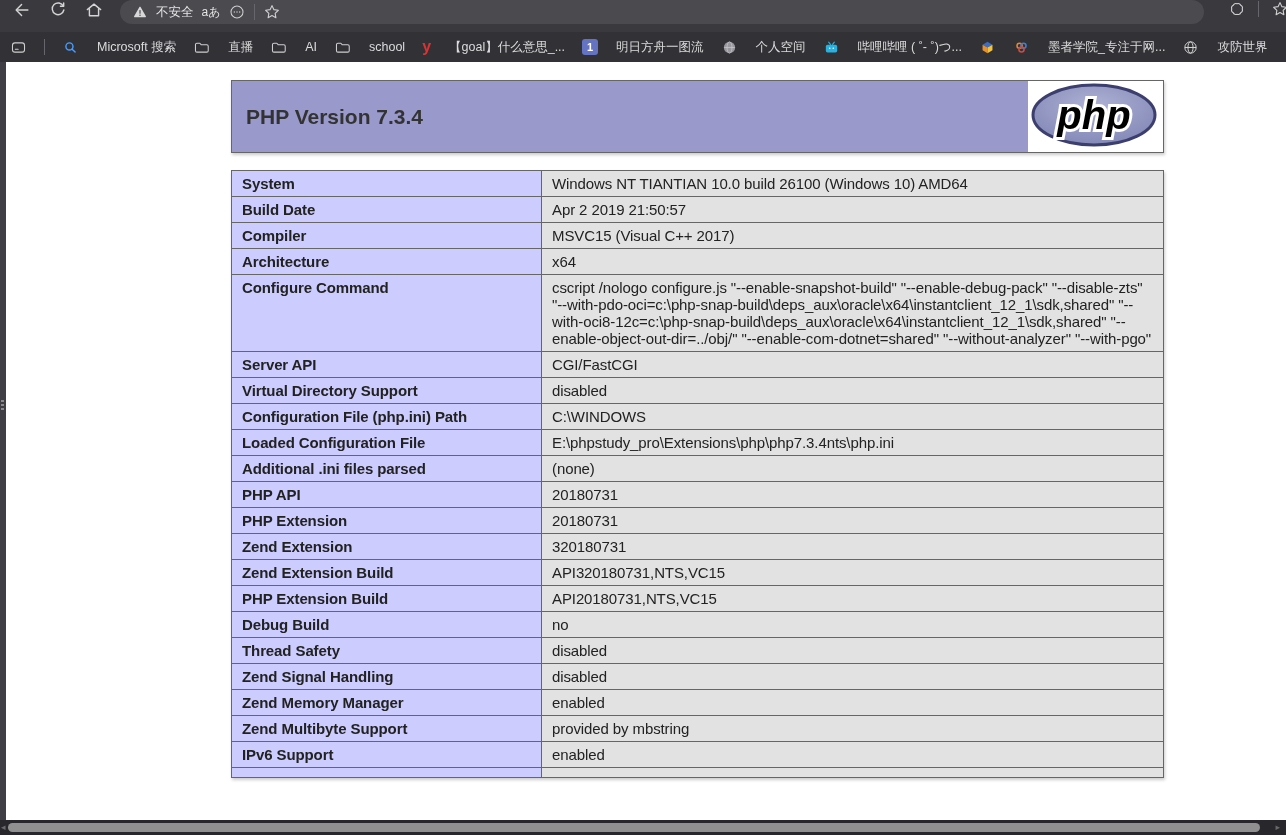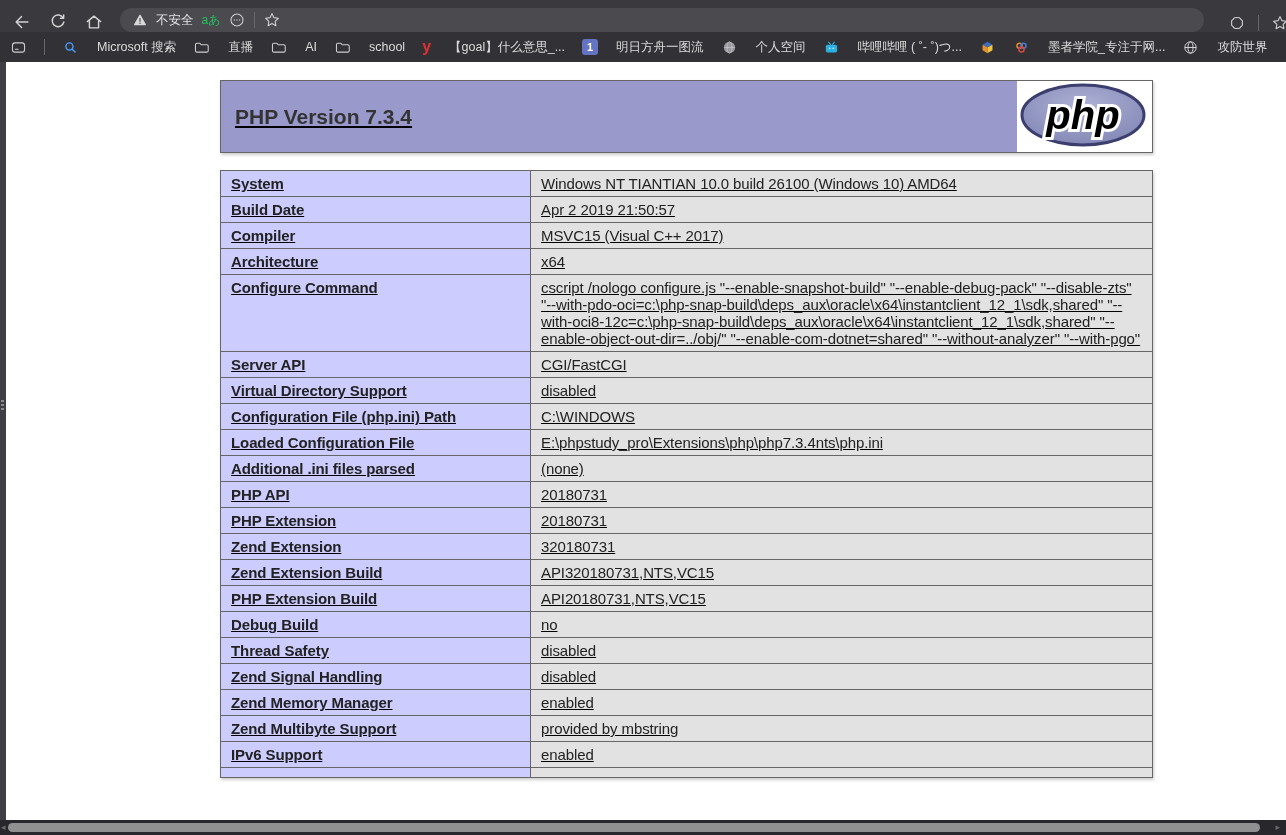--- a/index.html
+++ b/index.html
@@ -5,36 +5,36 @@
   * { box-sizing: border-box; }
   html,body { margin:0; padding:0; }
   body {
     width:1286px; height:835px; overflow:hidden; position:relative;
     background:#ffffff;
     font-family:"Liberation Sans","DejaVu Sans",sans-serif;
   }
   
   .topbar {
     position:absolute; top:0; left:0; right:0; height:32px;
-    background:#3a3a3e; display:flex; align-items:flex-end;
+    background:#3a3a3e; display:flex; align-items:flex-start;
     padding:0 6px 0 12px; gap:16px; overflow:hidden;
   }
   .nav-ic { width:20px; height:20px; flex:none; display:block; }
   .addr {
     flex:1; min-width:0; height:24px; background:#4a4a4f; border-radius:13px;
     display:flex; align-items:center; padding:0 10px 0 12px; gap:8px;
     color:#e4e4e4; font-size:13px;
   }
   .addr .warn-ic { width:16px; height:16px; flex:none; }
   .addr .sec { white-space:nowrap; font-size:12.5px; }
   .addr .url {
     flex:1; min-width:0; white-space:nowrap; overflow:hidden; text-overflow:ellipsis;
     letter-spacing:.1px;
   }
-  .addr .tr-label { font-size:12px; color:#22c55e; white-space:nowrap; }
+  .addr .tr-label { font-size:12px; color:#e5e5e5; white-space:nowrap; }
   .vdiv { width:1px; height:16px; background:#66666c; flex:none; }
   .pill-ic { width:18px; height:18px; flex:none; }
   .after-addr { display:flex; align-items:center; gap:12px; flex:none; margin-left:8px; }
   .cut-star { margin-right:-9px; }
   
   .bookmarks {
     position:absolute; top:32px; left:0; right:0; height:30px;
     background:#313136; display:flex; align-items:center;
     padding:0 10px; gap:17px; color:#dcdcdc; font-size:12.5px; overflow:hidden;
   }
@@ -47,21 +47,21 @@
   .y-glyph { color:#e03131; font-weight:bold; font-size:16px; line-height:16px; }
   .bm-chevron { margin-left:auto; flex:none; }
   
   .content {
     position:absolute; top:62px; bottom:15px; left:0; right:0;
     background:#fff; overflow:hidden;
   }
   .side-strip { position:absolute; left:0; top:0; bottom:0; width:6px; background:#3e3e44; }
   .strip-dots { position:absolute; left:1px; top:336px; width:4px; }
   .strip-dots i { display:block; width:3px; height:2px; background:#8a8a8a; margin:2px 0; }
-  .phpinfo { position:absolute; left:220px; top:18px; width:933px;text-decoration:underline; }
+  .phpinfo { position:absolute; left:231px; top:18px; width:933px; }
   .hdr-box {
     position:relative; width:100%; height:73px; background:#9999cc;
     border:1px solid #666; box-shadow:1px 2px 3px #ccc;
     display:flex; align-items:center; padding-left:14px;
     font-size:21px; font-weight:bold; color:#333; margin-bottom:17px;
   }
   .php-logo { position:absolute; right:0; top:0; height:71px; width:135px; }
   table.info {
     border-collapse:collapse; width:100%; box-shadow:1px 2px 3px #ccc;
     font-size:15px; color:#222; letter-spacing:-.1px; table-layout:fixed;

